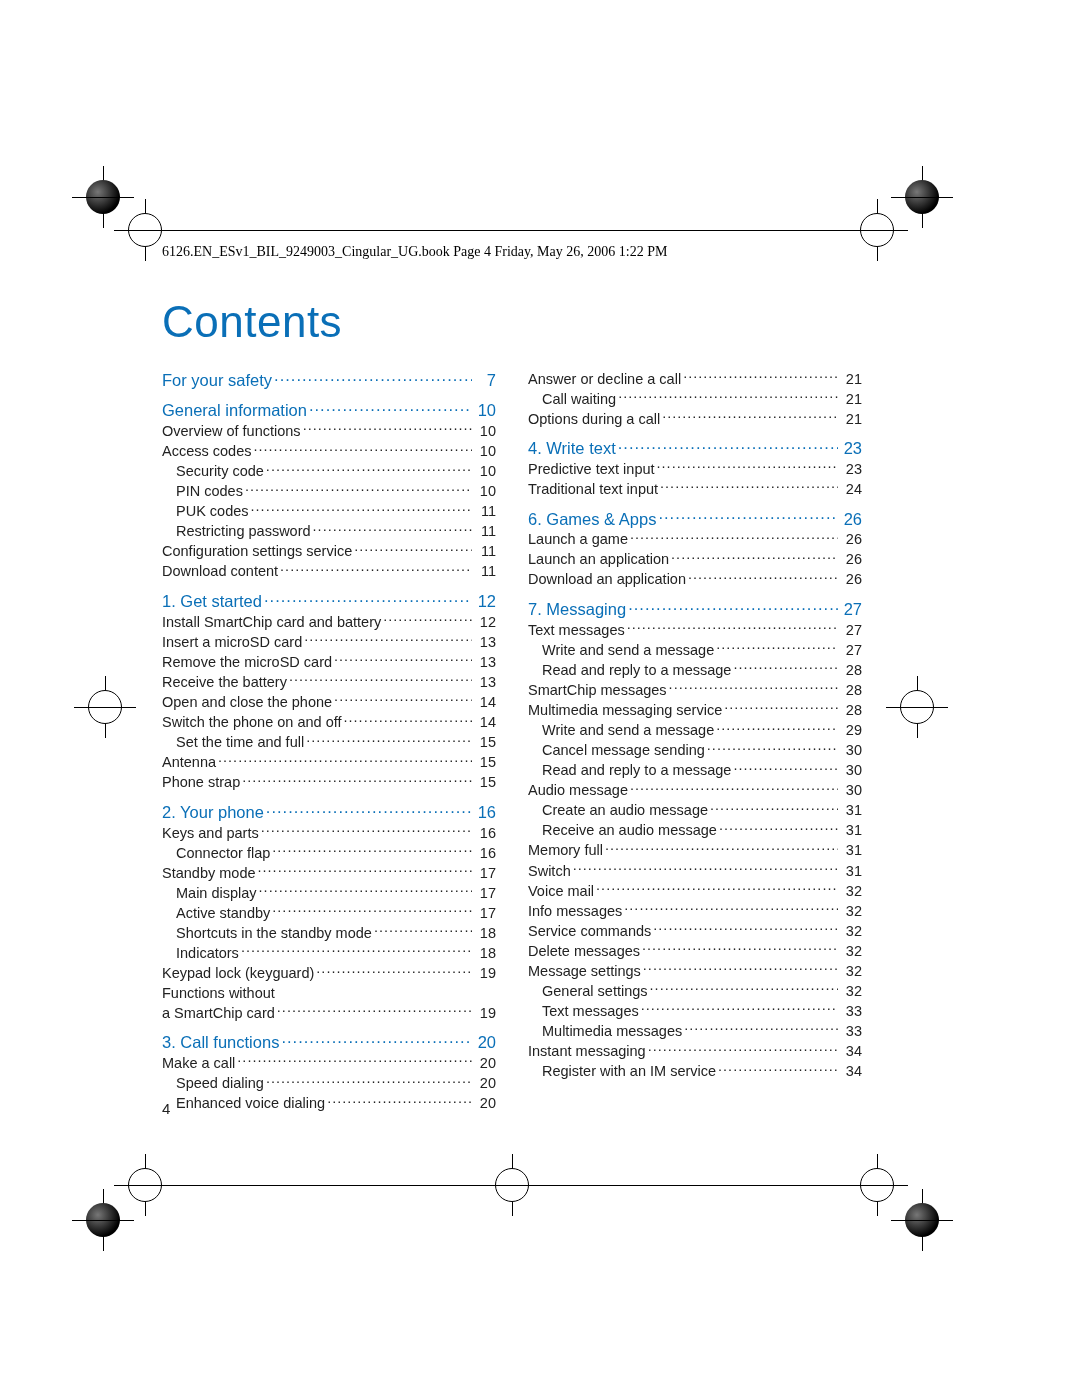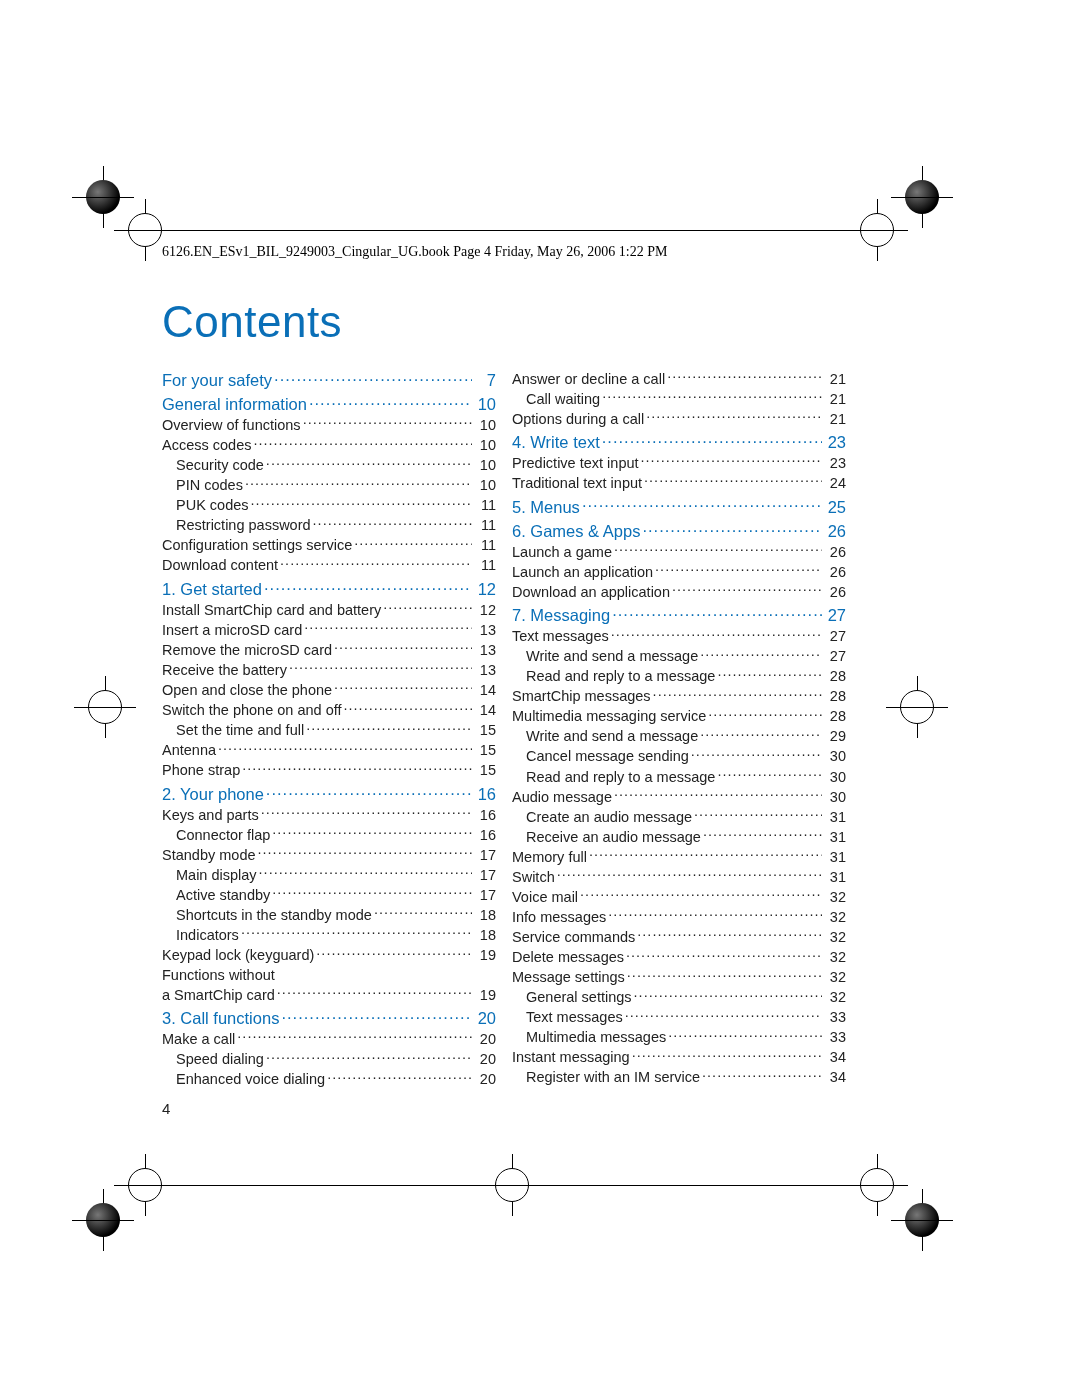--- a/index.html
+++ b/index.html
@@ -69,21 +69,21 @@
   }
   .contents-title {
     font-size: 44px;
     color: #0a6fb7;
     font-weight: normal;
     letter-spacing: 0.5px;
     margin-bottom: 22px;
   }
   .columns {
     display: flex;
-    gap: 16px;
+    gap: 32px;
     font-size: 14.5px;
     line-height: 1.35;
   }
   .col {
     width: 334px;
   }
   .toc-row {
     display: flex;
     align-items: baseline;
     white-space: nowrap;
@@ -107,21 +107,21 @@
     color: inherit;
   }
   .toc-row .pg {
     flex: 0 0 auto;
     text-align: right;
     min-width: 22px;
   }
   .section-head {
     color: #0a6fb7;
     font-size: 16.5px;
-    margin-top: 2px;
+    margin-top: 8px;
   }
   .section-head.first { margin-top: 0; }
   .section-head .dots::after { color: #0a6fb7; }
   .indent-1 { padding-left: 14px; }
   .multiline-wrap { display:block; }
   .page-num {
     position: absolute;
     left: 162px;
     top: 1100px;
     font-size: 15px;
@@ -371,25 +371,20 @@
           <span class="label">Predictive text input</span>
           <span class="dots"></span>
           <span class="pg">23</span>
         </div>
         <div class="toc-row">
           <span class="label">Traditional text input</span>
           <span class="dots"></span>
           <span class="pg">24</span>
         </div>
         <div class="toc-row section-head">
-          <span class="label">5.   Menus</span>
-          <span class="dots"></span>
-          <span class="pg">25</span>
-        </div>
-        <div class="toc-row section-head">
           <span class="label">6.   Games &amp; Apps</span>
           <span class="dots"></span>
           <span class="pg">26</span>
         </div>
         <div class="toc-row">
           <span class="label">Launch a game</span>
           <span class="dots"></span>
           <span class="pg">26</span>
         </div>
         <div class="toc-row">

